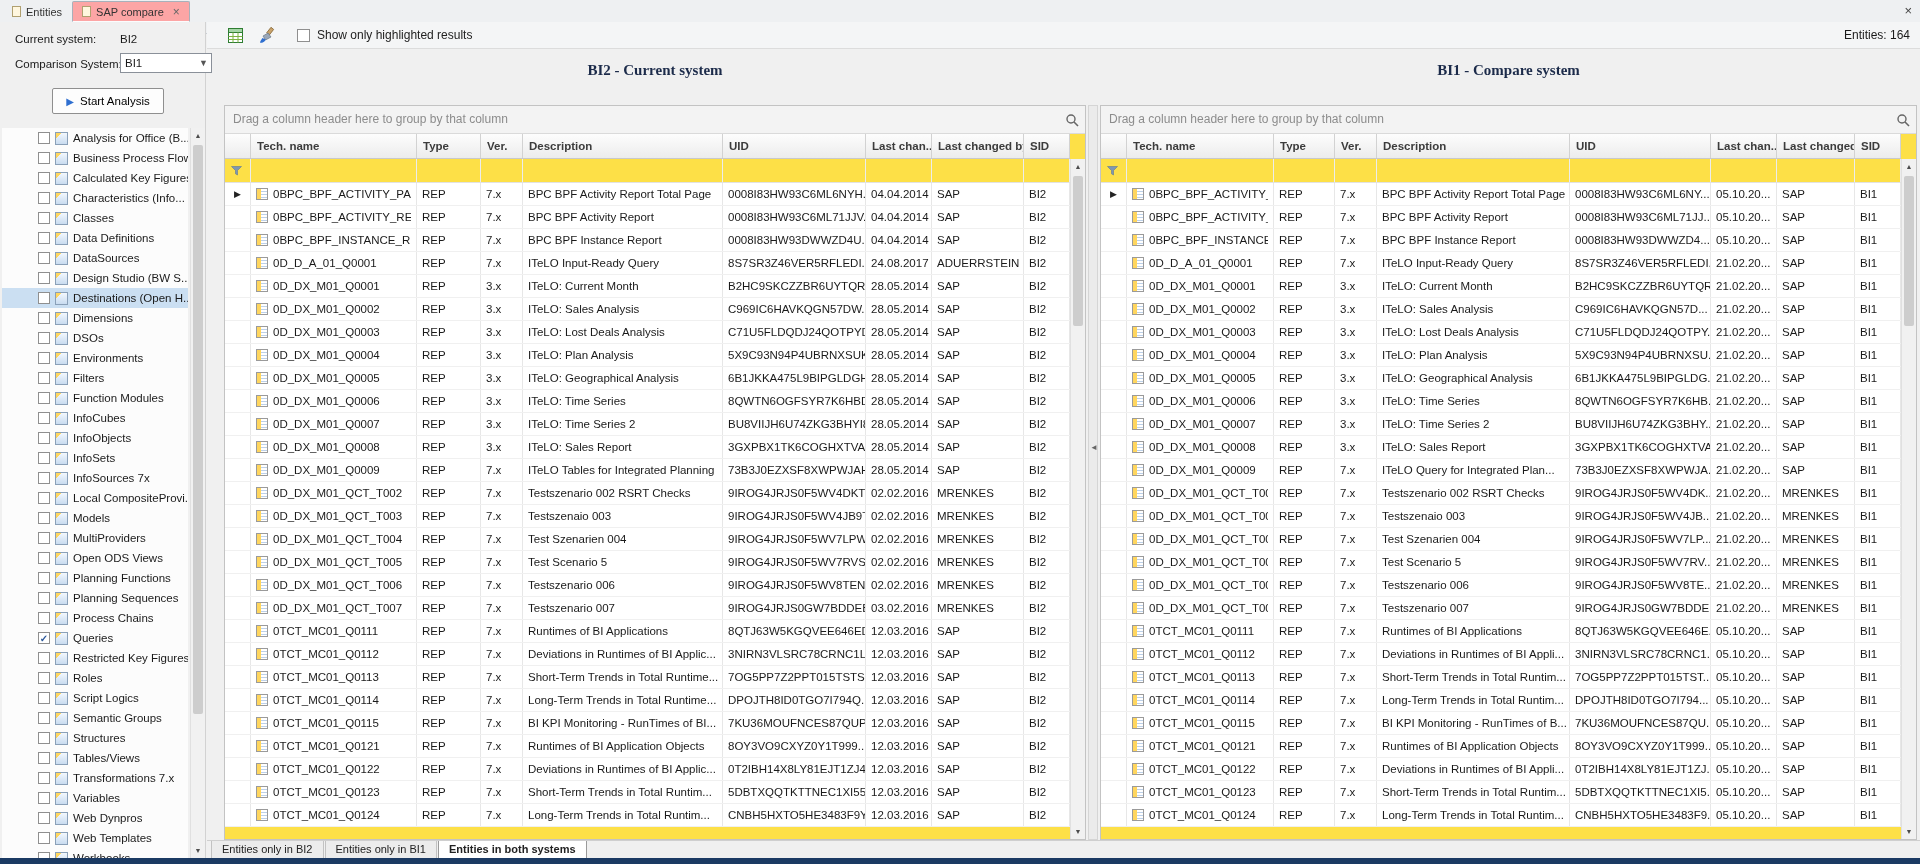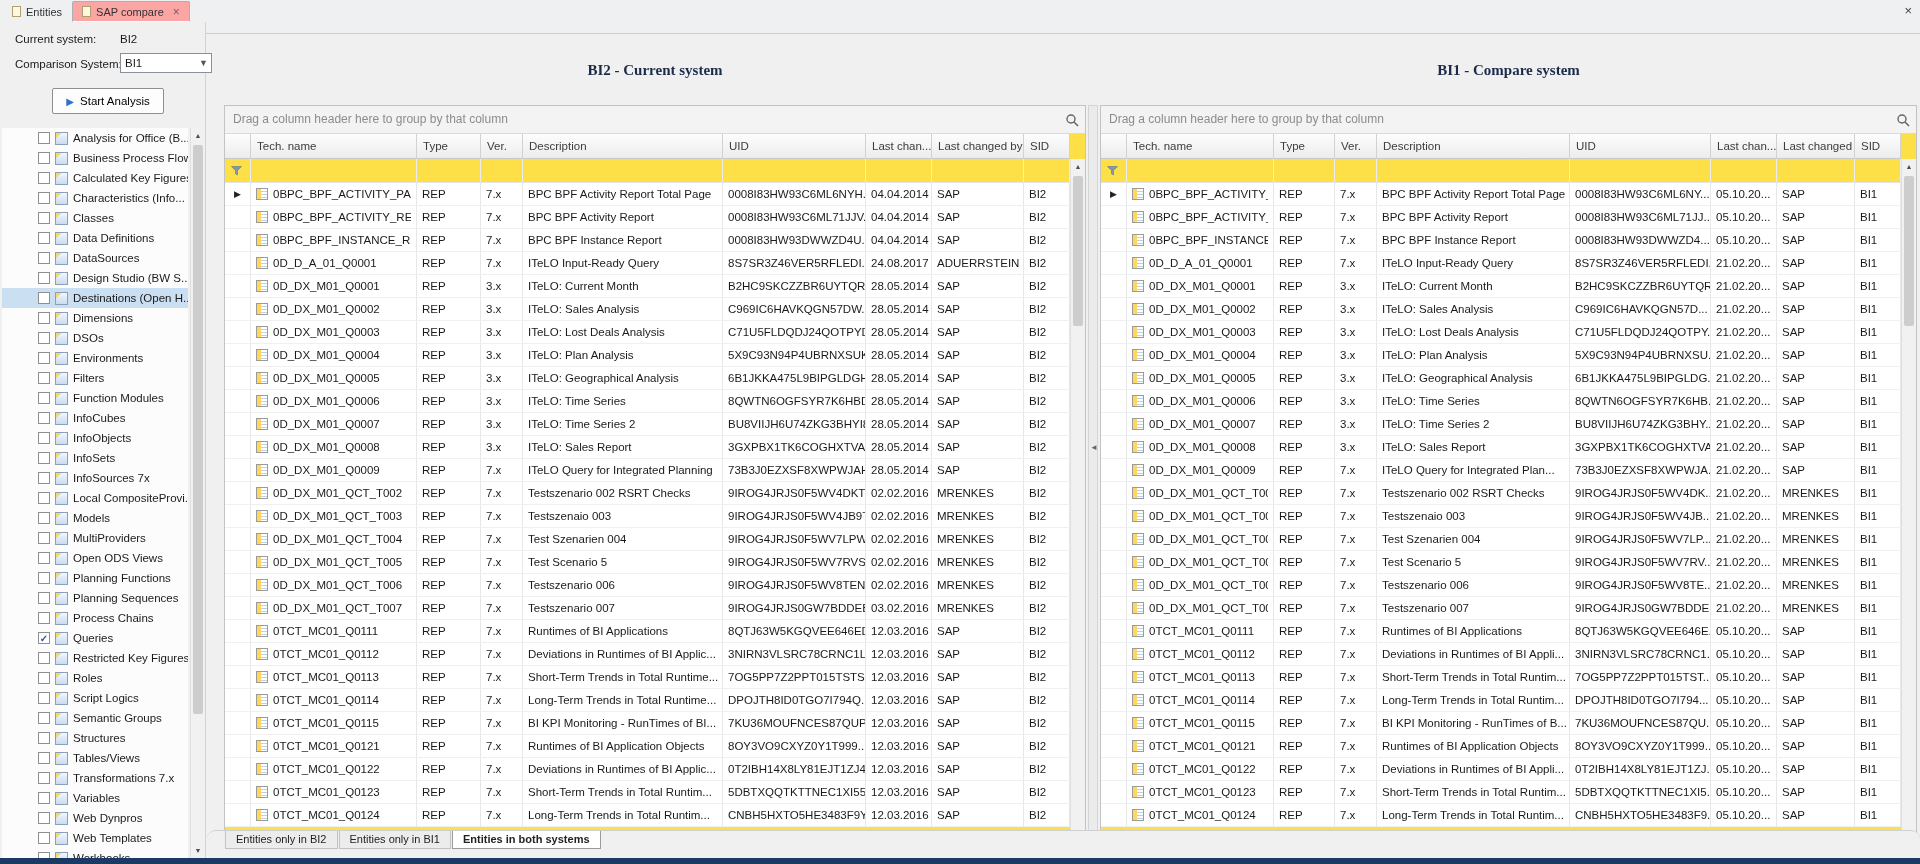--- a/index.html
+++ b/index.html
@@ -55,21 +55,21 @@
   .panel-title { position:absolute; top:62px; height:24px; text-align:center; font-family:"Liberation Serif",serif; font-weight:bold; font-size:15px; color:#1c2b4a; }
   .t-left { left:224px; width:862px; }
   .t-right { left:1100px; width:817px; }
 
   
   .grid { position:absolute; top:105px; bottom:24px; background:#fde047; border:1px solid #c3c3c3; overflow:hidden; }
   .grid-left { left:224px; width:862px; }
   .grid-right { left:1100px; width:817px; }
   .groupbar { position:relative; height:28px; background:#f3f3f3; border-bottom:1px solid #dadada; color:#8c8c8c; font-size:12px; line-height:27px; padding-left:8px; }
   .mag { position:absolute; right:6px; top:7px; }
-  .hdr { display:flex; height:25px; background:linear-gradient(#fdfdfd,#ececec); border-bottom:1px solid #c9c9c9; margin-right:15px; }
+  .hdr { display:flex; height:25px; background:linear-gradient(#fdfdfd,#ececec); border-bottom:1px solid #c9c9c9; margin-right:15px;font-weight:bold; }
   .hcell { border-right:1px solid #d2d2d2; padding:0 6px; line-height:24px; font-size:11.5px; color:#3c3c3c; white-space:nowrap; overflow:hidden; flex:none; }
   .filterrow { display:flex; height:24px; border-bottom:1px solid #e2e2e2; margin-right:15px; }
   .fcell { border-right:1px solid #ececec; flex:none; position:relative; }
   .fcell svg { position:absolute; left:6px; top:7px; }
   .rows { position:absolute; top:77px; left:0; right:15px; bottom:0; overflow:hidden; }
   .row { display:flex; height:23px; border-bottom:1px solid #f0f0f0; background:#fff; }
   .cell { border-right:1px solid #e7e7e7; padding:0 5px; line-height:22px; font-size:11.5px; white-space:nowrap; overflow:hidden; flex:none; display:block; }
   .rowind { color:#222; font-size:9px; text-align:center; padding:0; line-height:23px; }
   .c-ind  { width:26px; flex:none; padding:0; text-align:center; }
   .c-tech { width:166px; display:flex; align-items:center; }
@@ -83,21 +83,21 @@
                       repeating-linear-gradient(to bottom,#fff 0 2px,#bcd0e8 2px 3px); }
   .techtxt { overflow:hidden; white-space:nowrap; }
   .grid .vscroll { position:absolute; top:53px; right:0; width:15px; bottom:0; }
   .grid .sthumb { top:17px; height:150px; }
 
   
   .splitter { position:absolute; left:1088px; width:10px; top:105px; bottom:24px; background:#ebebeb; border:1px solid #d5d5d5; }
   .splitter .arrow { position:absolute; top:46%; left:1px; font-size:8px; color:#666; }
 
   
-  .bottom-tabs { position:absolute; left:207px; right:0; bottom:6px; height:28px; background:#f0f0f0; border-top:1px solid #cfcfcf; display:flex; padding-left:18px;border-radius:9px; }
+  .bottom-tabs { position:absolute; left:207px; right:0; bottom:6px; height:18px; background:#f0f0f0; border-top:1px solid #cfcfcf; display:flex; padding-left:4px; }
   .btab { height:18px; line-height:16px; padding:0 10px; font-size:11px; color:#222; background:#ececec; border:1px solid #c2c2c2; border-top:none; margin-right:1px; }
   .btab.active { background:#fff; border-color:#9a9a9a; font-weight:bold; }
   .bottom-strip { position:absolute; left:0; right:0; bottom:0; height:6px; background:#1b3a63; }
 </style>
 </head>
 <body>
 
 <div class="app">
 
   <div class="tabstrip">
@@ -318,20 +318,35 @@
           <span class="tlabel">Workbooks</span>
         </div>
       </div>
     <div class="sb-scroll">
       <div class="sbtn">▲</div>
       <div class="sthumb"></div>
       <div class="sbtn down">▼</div>
     </div>
   </div>
 
+  <div class="toolbar">
+    <svg class="tbicon ic-export" viewBox="0 0 17 17">
+      <rect x="1.5" y="1.5" width="14" height="14" fill="#fff" stroke="#2e7d32"></rect>
+      <rect x="1.5" y="1.5" width="14" height="4" fill="#a5d6a7" stroke="#2e7d32"></rect>
+      <path d="M1.5 9.5 H15.5 M1.5 12.5 H15.5 M6 5.5 V15.5 M11 5.5 V15.5" stroke="#7cb342" stroke-width="1" fill="none"></path>
+    </svg>
+    <svg class="tbicon ic-highlight" viewBox="0 0 17 17">
+      <rect x="9.5" y="0.5" width="3.4" height="7" transform="rotate(38 11 4)" fill="#c9a26b" stroke="#8a6d3b" stroke-width="0.8"></rect>
+      <path d="M4 9 L9 6 L12 10 L6.5 13 Z" fill="#9aa7b8" stroke="#6b7886" stroke-width="0.7"></path>
+      <path d="M3.4 11 C2.4 13 1.4 13.5 1 15.8 C4 15.8 5.8 14.6 6.8 12.4 Z" fill="#2f6fd0"></path>
+    </svg>
+    <span class="tb-check"></span>
+    <span class="tb-label">Show only highlighted results</span>
+    <span class="entities-count">Entities: 164</span>
+  </div>
 
   <div class="panel-title t-left">BI2 -  Current system</div>
   <div class="panel-title t-right">BI1 -  Compare system</div>
 
   <div class="grid grid-left" id="gridL">
     <div class="groupbar">
       <span>Drag a column header here to group by that column</span>
       <svg class="mag" width="14" height="14" viewBox="0 0 14 14">
         <circle cx="6" cy="6" r="4" fill="none" stroke="#666" stroke-width="1.4"></circle>
         <line x1="9" y1="9" x2="13" y2="13" stroke="#666" stroke-width="1.6"></line>
@@ -533,21 +548,21 @@
           <div class="cell c-sid">BI2</div>
         </div>
         <div class="row">
           <div class="cell c-ind rowind"></div>
           <div class="cell c-tech">
             <span class="qicon"></span>
             <span class="techtxt">0D_DX_M01_Q0009</span>
           </div>
           <div class="cell c-type">REP</div>
           <div class="cell c-ver">7.x</div>
-          <div class="cell c-desc">ITeLO Query for Integrated Planning</div>
+          <div class="cell c-desc">ITeLO Tables for Integrated Planning</div>
           <div class="cell c-uid">73B3J0EZXSF8XWPWJAH...</div>
           <div class="cell c-chg">28.05.2014</div>
           <div class="cell c-by">SAP</div>
           <div class="cell c-sid">BI2</div>
         </div>
         <div class="row">
           <div class="cell c-ind rowind"></div>
           <div class="cell c-tech">
             <span class="qicon"></span>
             <span class="techtxt">0D_DX_M01_QCT_T002</span>

